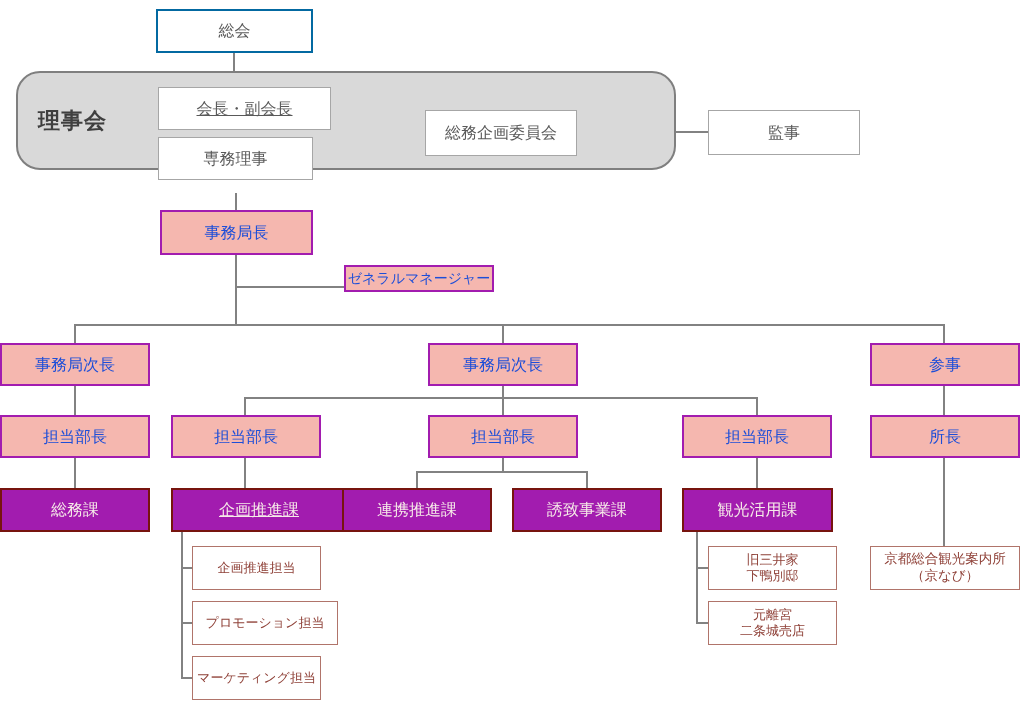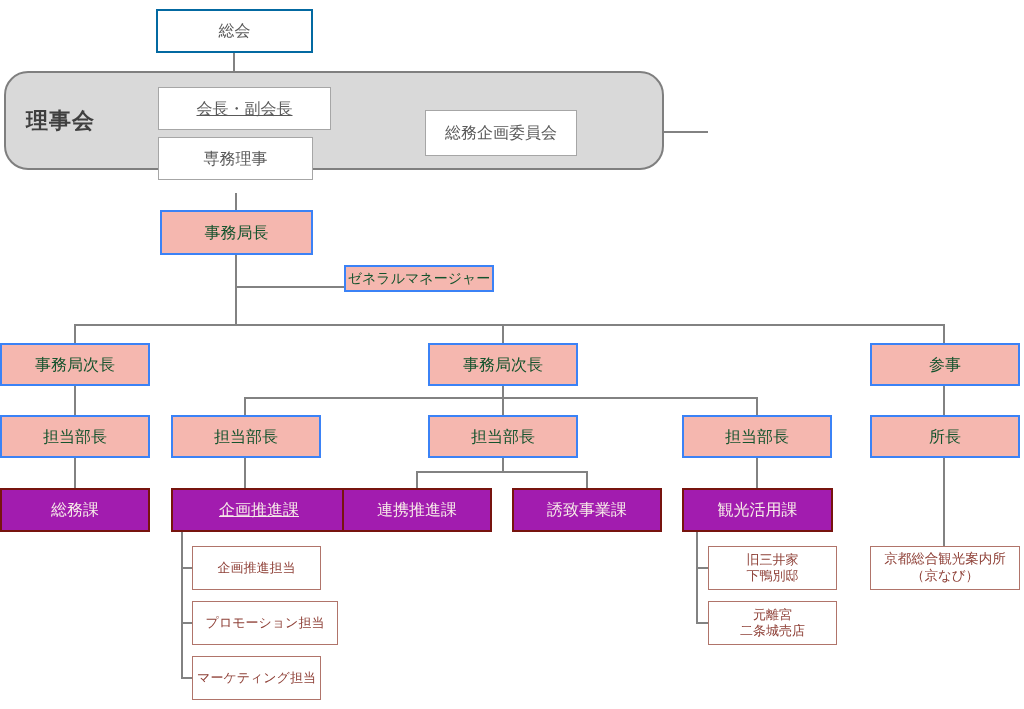--- a/index.html
+++ b/index.html
@@ -10,21 +10,21 @@
   .box{
     position:absolute;box-sizing:border-box;
     display:flex;align-items:center;justify-content:center;
     text-align:center;line-height:1.25;white-space:pre-line;
   }
   .white-box{
     background:#ffffff;border:2px solid #0369a1;color:#595959;font-size:16px;
   }
   .white-box.thin{border-width:1.5px;border-color:#a6a6a6;}
   .pink-box{
-    background:#f5b7af;border:2px solid #3b82f6;color:#14532d;font-size:16px;
+    background:#f5b7af;border:2px solid #a21caf;color:#1d4ed8;font-size:16px;
   }
   .dark-box{
     background:#a21caf;border:2px solid #77140e;color:#f6eae8;font-size:16px;
   }
   .small-red-box{
     background:#ffffff;border:1px solid #b0746a;color:#8f4138;font-size:13px;
   }
   .gray-panel{
     position:absolute;box-sizing:border-box;
     background:#d9d9d9;border:2px solid #7f7f7f;
@@ -66,28 +66,29 @@
   <div class="line" style="left:756px;top:458px;width:2px;height:30px;"></div>
   <div class="line" style="left:943px;top:458px;width:2px;height:88px;"></div>
   <div class="line" style="left:181px;top:532px;width:2px;height:147px;"></div>
   <div class="line" style="left:181px;top:567px;width:11px;height:2px;"></div>
   <div class="line" style="left:181px;top:622px;width:11px;height:2px;"></div>
   <div class="line" style="left:181px;top:677px;width:11px;height:2px;"></div>
   <div class="line" style="left:696px;top:532px;width:2px;height:92px;"></div>
   <div class="line" style="left:696px;top:567px;width:12px;height:2px;"></div>
   <div class="line" style="left:696px;top:622px;width:12px;height:2px;"></div>
 
-  <div class="gray-panel" style="left:4px;top:71px;width:660px;height:99px;border-radius:24px;">
+  <div class="gray-panel" style="left:16px;top:71px;width:660px;height:99px;border-radius:24px;">
     <div class="panel-title">理事会</div>
   </div>
 
   <div class="box white-box" style="left:156px;top:9px;width:157px;height:44px;">総会</div>
   <div class="box white-box thin" style="left:158px;top:87px;width:173px;height:43px;text-decoration:underline;">会長・副会長</div>
   <div class="box white-box thin" style="left:158px;top:137px;width:155px;height:43px;">専務理事</div>
   <div class="box white-box thin" style="left:425px;top:110px;width:152px;height:46px;">総務企画委員会</div>
+  <div class="box white-box thin" style="left:708px;top:110px;width:152px;height:45px;">監事</div>
 
   <div class="box pink-box" style="left:160px;top:210px;width:153px;height:45px;">事務局長</div>
   <div class="box pink-box" style="left:344px;top:265px;width:150px;height:27px;font-size:14px;">ゼネラルマネージャー</div>
   <div class="box pink-box" style="left:0px;top:343px;width:150px;height:43px;">事務局次長</div>
   <div class="box pink-box" style="left:428px;top:343px;width:150px;height:43px;">事務局次長</div>
   <div class="box pink-box" style="left:870px;top:343px;width:150px;height:43px;">参事</div>
   <div class="box pink-box" style="left:0px;top:415px;width:150px;height:43px;">担当部長</div>
   <div class="box pink-box" style="left:171px;top:415px;width:150px;height:43px;">担当部長</div>
   <div class="box pink-box" style="left:428px;top:415px;width:150px;height:43px;">担当部長</div>
   <div class="box pink-box" style="left:682px;top:415px;width:150px;height:43px;">担当部長</div>

